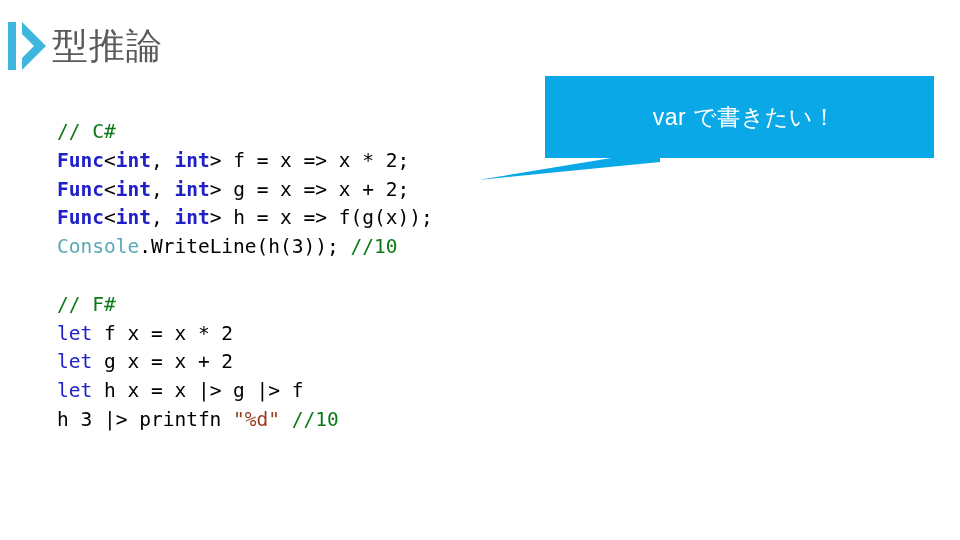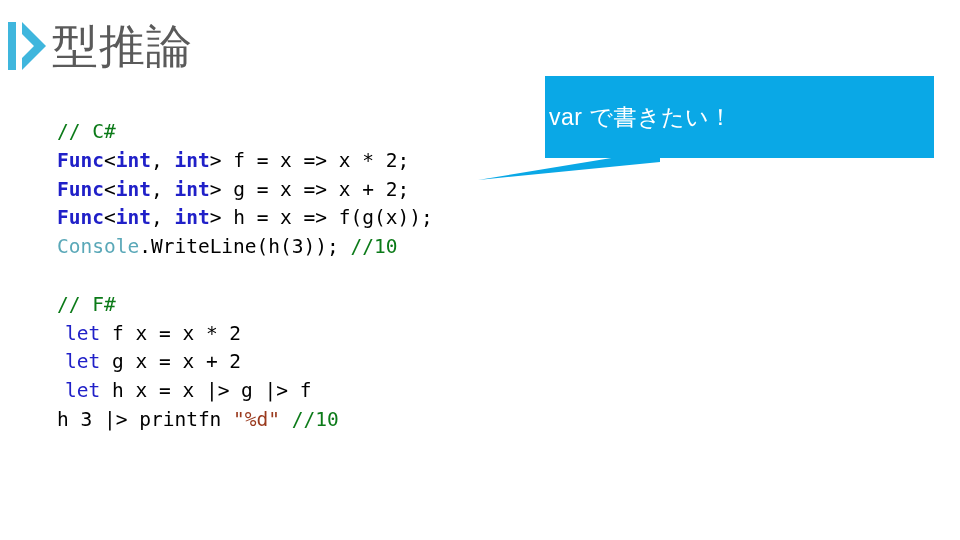--- a/index.html
+++ b/index.html
@@ -29,21 +29,21 @@
   }
   #logo-mark {
     position: relative;
     width: 44px;
     height: 54px;
     margin-left: 6px;
     flex: 0 0 auto;
   }
   #title-text {
     font-family: "Liberation Sans", sans-serif;
-    font-size: 46px;
+    font-size: 36px;
     line-height: 54px;
     font-weight: 300;
     color: #5a5a5a;
     letter-spacing: 1px;
     white-space: nowrap;
     margin-left: 2px;
   }
 
   
   #code-block {
@@ -57,48 +57,49 @@
     color: #000000;
   }
   .code-line {
     height: 28.8px;
     white-space: pre;
   }
   .code-line.blank {
     height: 28.8px;
   }
   .tok-comment { color: #0b7a18; }
-  .tok-keyword { color: #2020c8; margin-left: 8px; }
+  .tok-keyword { color: #2020c8; }
   .tok-type    { color: #2020c8; font-weight: bold; }
   .tok-class   { color: #5aa8b8; }
   .tok-string  { color: #9a3a1e; }
   .tok-plain   { color: #000000; }
 
   
   #callout {
     position: absolute;
     left: 545px;
     top: 76px;
     width: 389px;
     height: 82px;
     background: #0aa8e6;
   }
   #callout-text {
     position: absolute;
     left: 0;
     right: 0;
     top: 50%;
     transform: translateY(-50%);
+    text-align: center;
     color: #ffffff;
     font-family: "Liberation Sans", sans-serif;
     font-size: 23px;
     line-height: 28px;
     letter-spacing: 0.5px;
     white-space: nowrap;
-    padding-left: 4px;
+    padding-left: 10px;
   }
   #callout-tail {
     position: absolute;
     left: 470px;
     top: 150px;
     width: 190px;
     height: 34px;
     pointer-events: none;
   }
 </style>

